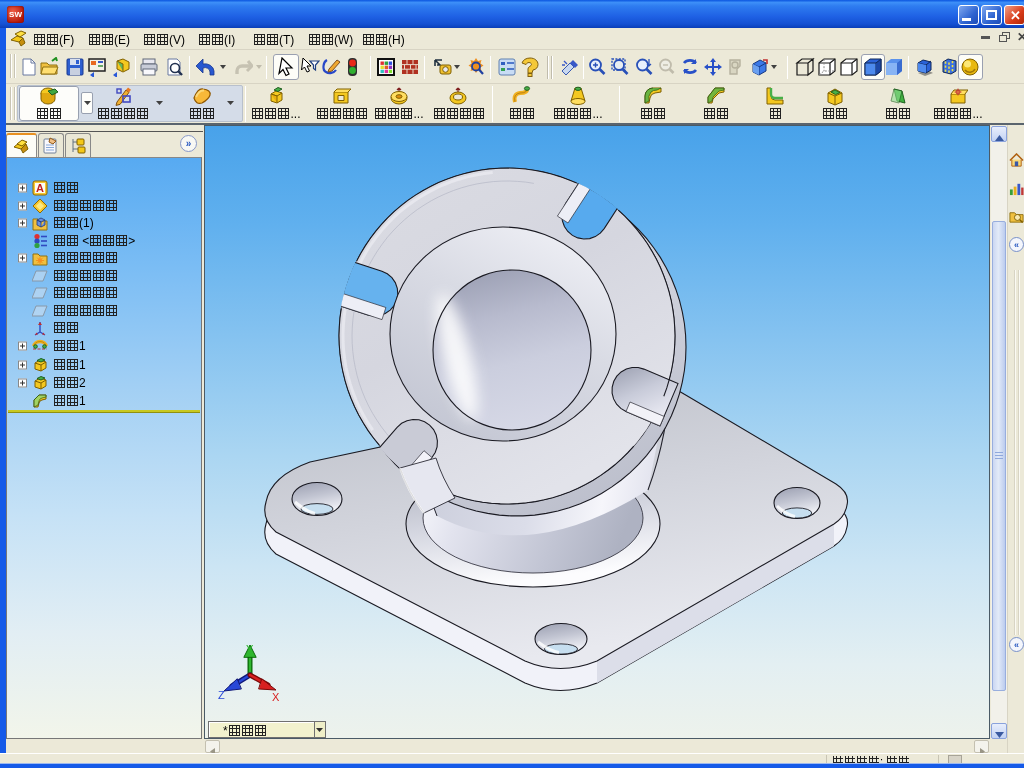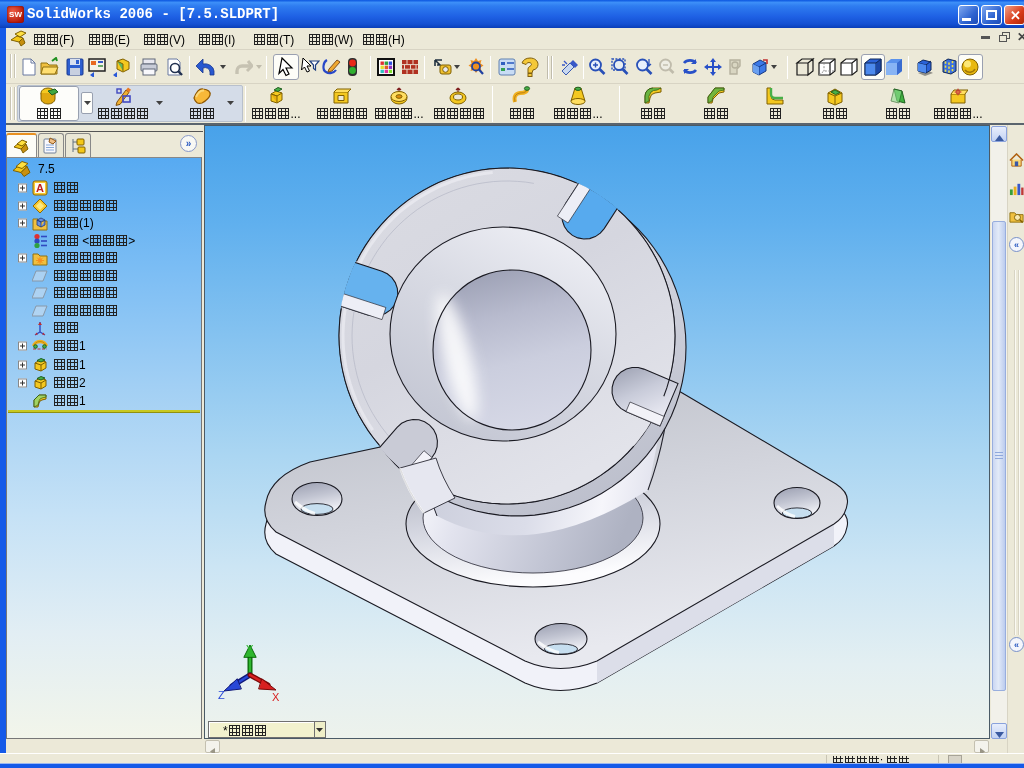--- a/index.html
+++ b/index.html
@@ -62,21 +62,20 @@
 
 #hscrollrow { position:absolute; left:204px; top:739px; width:796px; height:14px; background:#ECE9D8; }
 #statusbar { position:absolute; left:0; top:753px; width:1024px; height:10px; background:#ECE9D8; border-top:1px solid #fff; font-size:11px; }
 #bborder { position:absolute; left:0; top:763px; width:1024px; height:5px; background:#155AE8; border-top:1px solid #9CB8F0; }
 </style>
 </head>
 <body>
 <div id="app">
   <div id="titlebar">
     <div id="swicon">SW</div>
-    <div id="title">SolidWorks 2006 - [7.5.SLDPRT]</div>
     <div class="wbtn" id="btn-min">
         <span style="left:3px;top:12px;width:9px;height:3px;background:#fff;"></span>
       </div>
     <div class="wbtn" id="btn-max">
         <span style="left:4px;top:4px;width:11px;height:10px;border:2px solid #fff;"></span>
       </div>
     <div class="wbtn" id="btn-close">
         <span style="left:5px;top:2px;font:bold 13px 'Liberation Sans';">✕</span>
       </div>
   </div>
@@ -469,28 +468,20 @@
       <div class="tab" style="left:59px;width:26px;background:#EAE7D6">
         <svg width="19" height="18" viewBox="0 0 19 18">
             <path d="M4 2 v13 M4 5 h5 M4 12 h5" stroke="#607080" fill="none"></path>
             <rect x="8" y="2" width="7" height="6" rx="1" fill="#F4C818" stroke="#806000"></rect>
             <rect x="9" y="10" width="7" height="6" rx="1" fill="#F4C818" stroke="#806000"></rect>
           </svg>
       </div>
       <div style="position:absolute;left:174px;top:3px;width:17px;height:17px;border-radius:50%;background:#F8F8F4;border:1px solid #8898C8;color:#2858C0;font:bold 10px 'Liberation Sans';text-align:center;line-height:16px">»</div>
     </div>
     <div id="tree">
-      <div class="trow" style="top:2px">
-          <svg style="left:3px" width="24" height="17" viewBox="0 0 24 17">
-            <path d="M3 10 L10 4 L17 6 L11 12 Z" fill="#F4C818" stroke="#806000"></path>
-            <path d="M11 12 L17 6 L20 12 L14 16 Z" fill="#C89010" stroke="#806000"></path>
-            <path d="M6 6 L12 1 L18 3 L12 8 Z" fill="#FFE040" stroke="#806000"></path>
-          </svg>
-          <span style="left:31px">7.5</span>
-        </div>
       <div class="trow" style="top:21px">
           <b class="pbox"></b>
           <svg style="left:25px" width="16" height="16">
             <rect x="1" y="1" width="14" height="14" rx="2" fill="#F8C830" stroke="#906800"></rect>
             <rect x="3" y="3" width="10" height="10" fill="#FCFCF4"></rect>
             <text x="8" y="12" text-anchor="middle" font-size="11" font-weight="bold" fill="#C02020" font-family="Liberation Sans">A</text>
           </svg>
           <span style="left:46px"><i class="c"></i><i class="c"></i></span>
         </div>
       <div class="trow" style="top:38.5px">

